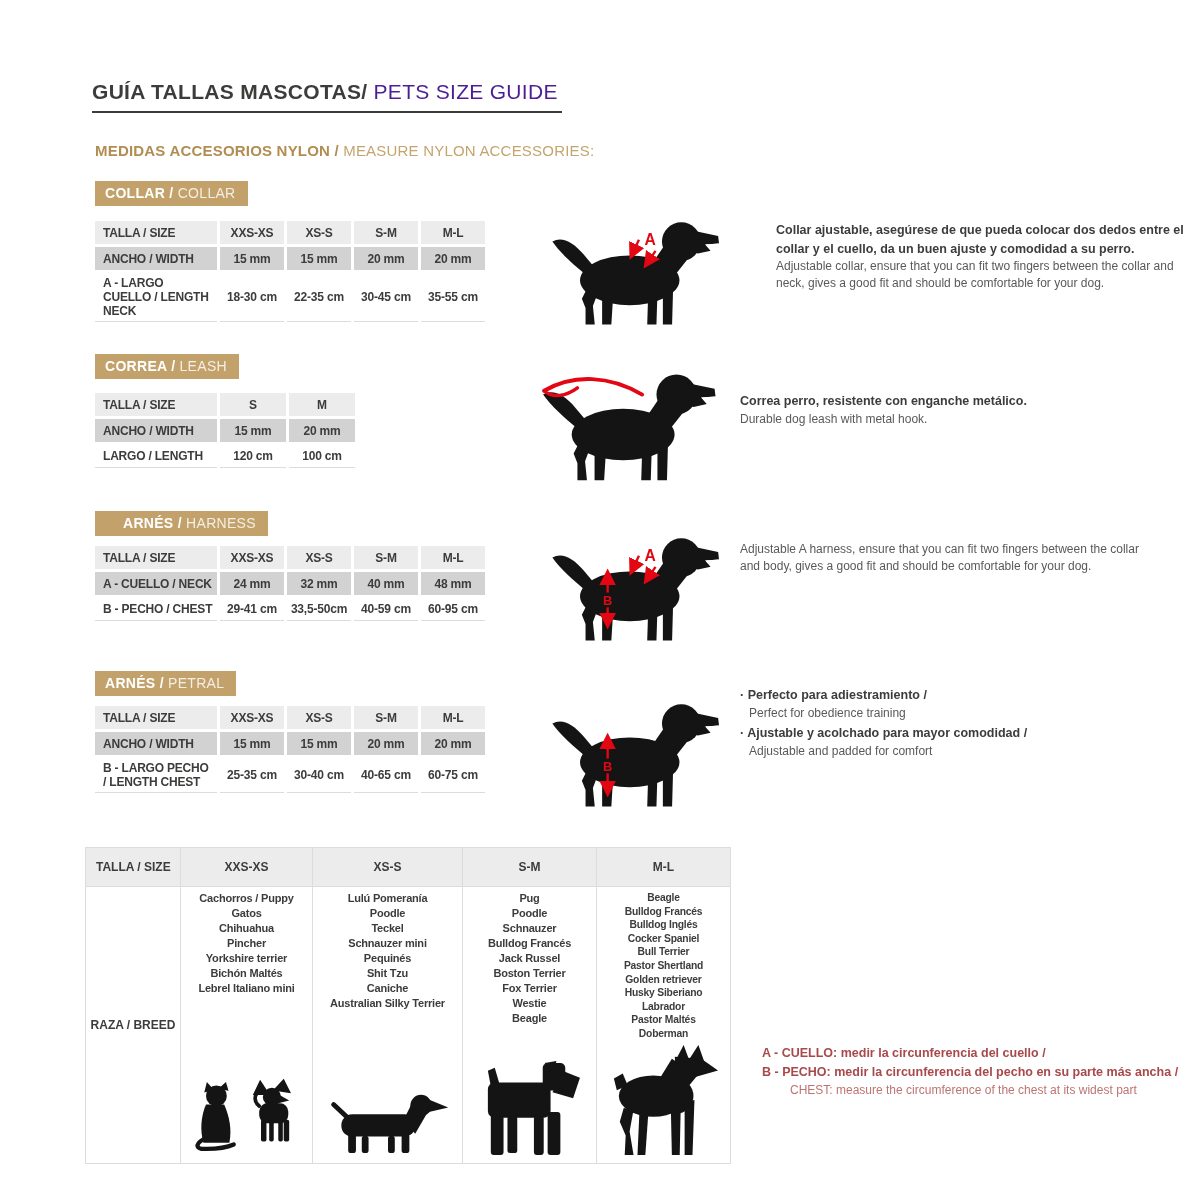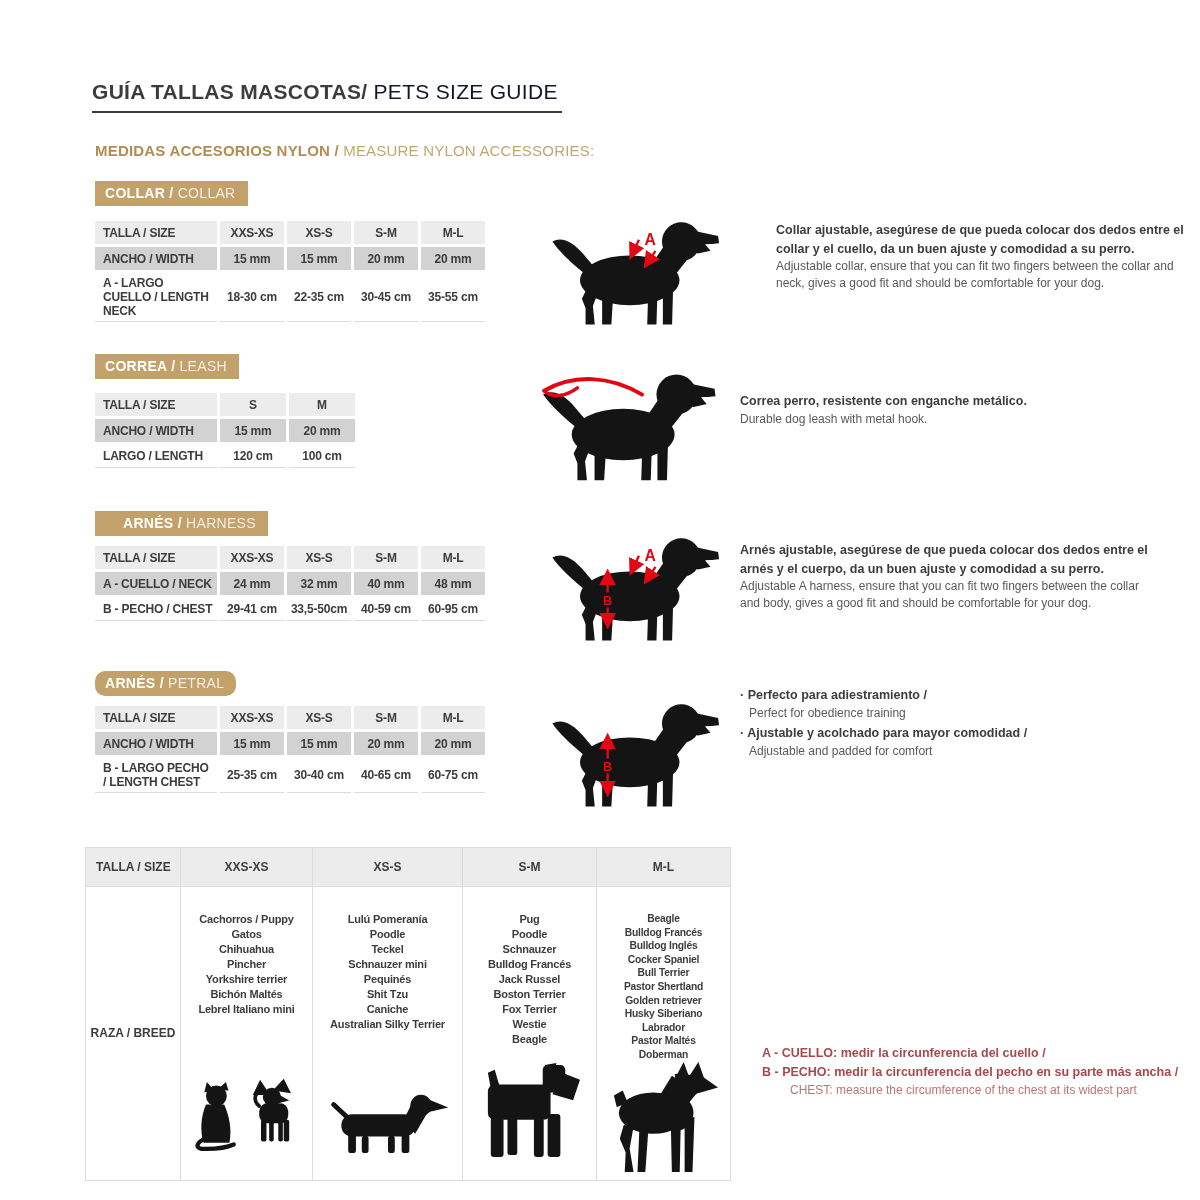--- a/index.html
+++ b/index.html
@@ -7,21 +7,21 @@
   body {
     width:1200px; height:1200px; position:relative; overflow:hidden;
     font-family:"Liberation Sans","DejaVu Sans",sans-serif; color:#3C3C3B;
   }
   .abs { position:absolute; }
 
   
   .page-title { left:92px; top:80px; font-size:21px; letter-spacing:.3px;
     border-bottom:2px solid #3C3C3B; padding-bottom:7px; padding-right:4px; }
   .page-title .t-bold { font-weight:700; }
-  .page-title .t-light { font-weight:400; color:#0f172a; }
+  .page-title .t-light { font-weight:400; color:#4c1d95; }
   .subtitle { left:95px; top:142px; font-size:15px; letter-spacing:.2px; }
   .subtitle .s-bold { font-weight:700; color:#B28D52; }
   .subtitle .s-light { font-weight:400; color:#C3A56E; }
 
   
   .badge { background:#C3A16B; color:#fff; font-size:14px; letter-spacing:.3px;
     padding:4px 12px 5px 10px; display:inline-block; }
   .badge .bg-bold { font-weight:700; }
   .badge .bg-light { font-weight:400; color:rgba(255,255,255,.82); }
 
@@ -54,21 +54,21 @@
     background:#ECECEC; border-bottom:1px solid #DCDCDC; }
   .bt-hdr { font-size:12px; font-weight:700; min-height:38px; display:flex;
     align-items:center; justify-content:center; border-right:1px solid #DCDCDC; }
   .bt-hdr:first-child { justify-content:flex-start; padding-left:10px; }
   .bt-hdr:last-child { border-right:none; }
   .bt-body { display:grid; grid-template-columns:95px 132px 150px 134px 133px; }
   .bt-label { display:flex; align-items:center; justify-content:center; text-align:center;
     font-size:12px; font-weight:700; border-right:1px solid #DCDCDC; line-height:1.5; }
   .bt-col { display:flex; flex-direction:column; border-right:1px solid #DCDCDC; }
   .bt-col:last-child { border-right:none; }
-  .bt-list { padding-top:25px; min-height:158px; }
+  .bt-list { padding-top:4px; min-height:158px; }
   .breed-line { font-size:11px; font-weight:700; line-height:15px; text-align:center;
     letter-spacing:-.2px; }
   .bt-col.ml .breed-line { font-size:10.3px; line-height:13.6px; }
   .bt-sil { height:118px; display:flex; align-items:flex-end; justify-content:center;
     gap:6px; padding-bottom:6px; }
 
   
   .notes { left:762px; top:1044px; width:436px; }
   .note-bold { color:#A8494B; font-weight:700; font-size:12.5px; line-height:1.5; }
   .note-light { color:#BC7472; font-weight:400; font-size:12px; line-height:1.45;
@@ -187,25 +187,24 @@
 <svg class="abs" style="left:545px; top:530px;" width="175" height="116" viewBox="0 0 190 126">
   <use href="#dog"></use>
   <text x="108" y="34" font-size="17" font-weight="bold" fill="#E30613" font-family="Liberation Sans, sans-serif">A</text>
   <line x1="102" y1="28" x2="94" y2="45" stroke="#E30613" stroke-width="2.6" marker-end="url(#arr)"></line>
   <line x1="120" y1="40" x2="110" y2="55" stroke="#E30613" stroke-width="2.6" marker-end="url(#arr)"></line>
   <text x="63" y="81" font-size="14" font-weight="bold" fill="#E30613" font-family="Liberation Sans, sans-serif">B</text>
   <line x1="68" y1="68" x2="68" y2="47" stroke="#E30613" stroke-width="2.6" marker-end="url(#arr)"></line>
   <line x1="68" y1="84" x2="68" y2="103" stroke="#E30613" stroke-width="2.6" marker-end="url(#arr)"></line>
 </svg>
 <div class="abs desc" style="left:740px; top:541px;">
-  <div class="d-es">Arnés ajustable, asegúrese de que pueda colocar dos dedos entre el arnés y el cuerpo, da un buen ajuste y comodidad a su perro.</div>
   <div class="d-en">Adjustable A harness, ensure that you can fit two fingers between the collar and body, gives a good fit and should be comfortable for your dog.</div>
 </div>
 
-<div class="abs badge" style="left:95px; top:671px;border-radius:10px;">
+<div class="abs badge" style="left:95px; top:671px;">
   <span class="bg-bold">ARNÉS /</span><span class="bg-light"> PETRAL</span>
 </div>
 <div class="abs size-table cols5" style="left:95px; top:706px;">
   <div class="cell label hdr">TALLA / SIZE</div>
   <div class="cell hdr">XXS-XS</div>
   <div class="cell hdr">XS-S</div>
   <div class="cell hdr">S-M</div>
   <div class="cell hdr">M-L</div>
   <div class="cell label mid">ANCHO / WIDTH</div>
   <div class="cell mid">15 mm</div>

